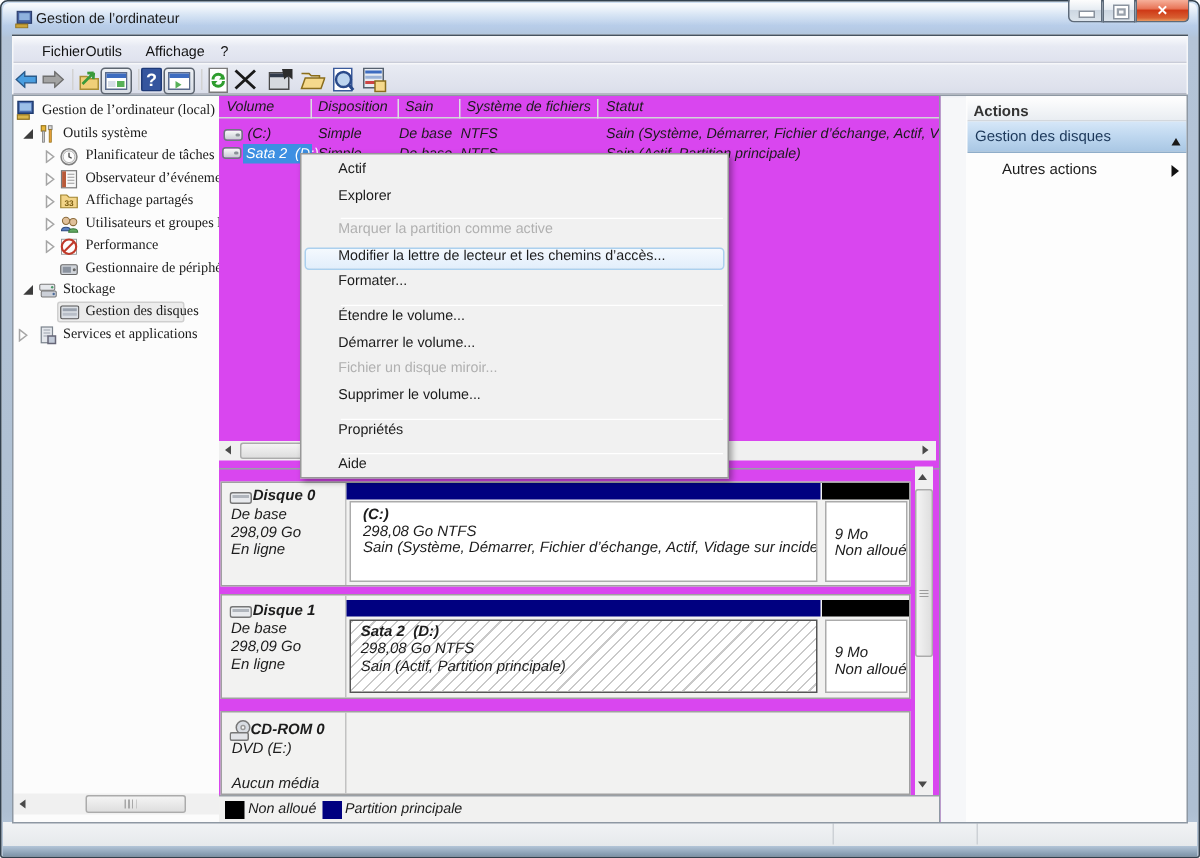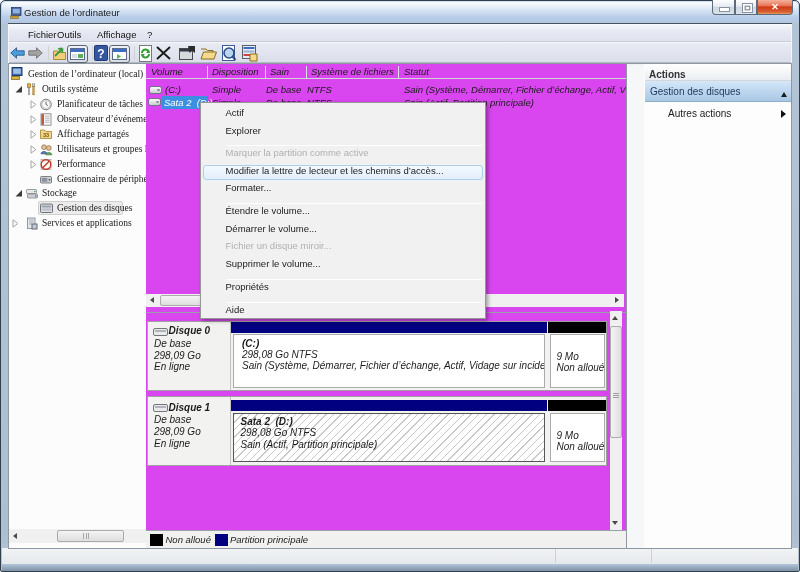--- a/index.html
+++ b/index.html
@@ -342,20 +342,31 @@
       <div class="dtext" style="left:6.5px;top:13px">298,08 Go NTFS</div>
       <div class="dtext" style="left:6.5px;top:24.5px">Sain (Actif, Partition principale)</div>
     </div>
     <div class="seg" style="left:400.7px;top:3.3px;width:57.8px;height:10.8px;background:#000"></div>
     <div class="segbody" style="left:402.5px;top:16.5px;width:54.5px;height:49px">
       <div class="dtext" style="left:5.5px;top:16px">9 Mo</div>
       <div class="dtext" style="left:5.5px;top:27.2px">Non alloué</div>
     </div>
   </div>
 
+  <div class="drow" style="top:409.5px;height:56px">
+    <div class="dlabel-sep"></div>
+    <svg class="abs" style="left:5px;top:5px" width="16" height="14" viewBox="0 0 16 14">
+      <circle cx="9" cy="5" r="4.5" fill="#d8dce2" stroke="#777"></circle>
+      <circle cx="9" cy="5" r="1.3" fill="#f8f8f8" stroke="#999"></circle>
+      <rect x="0.5" y="8.5" width="12" height="5" rx="1" fill="#e2e4e8" stroke="#777"></rect>
+    </svg>
+    <div class="dtext b" style="left:19.5px;top:6.3px">CD-ROM 0</div>
+    <div class="dtext" style="left:7px;top:19.2px">DVD (E:)</div>
+    <div class="dtext" style="left:7px;top:42.9px">Aucun média</div>
+  </div>
 
   <div class="abs" style="left:0;top:465.5px;width:481px;height:18.5px;background:#f1f1f0;border-top:1px solid #9aa0a6"></div>
   <div class="abs" style="left:4px;top:470px;width:12.5px;height:12px;background:#000"></div>
   <div class="lcell" style="left:19.5px;top:470px">Non alloué</div>
   <div class="abs" style="left:69px;top:470px;width:12.5px;height:12px;background:#000080"></div>
   <div class="lcell" style="left:84px;top:470px">Partition principale</div>
 
   <div class="sbtrack" style="left:463.5px;top:247px;width:12.5px;height:219px"></div>
   <div class="arr" style="left:466px;top:252px;border-left:3.5px solid transparent;border-right:3.5px solid transparent;border-bottom:4.5px solid #4a4a4a"></div>
   <div class="sbthumb" style="left:464px;top:262.4px;width:11.5px;height:112px"></div>

